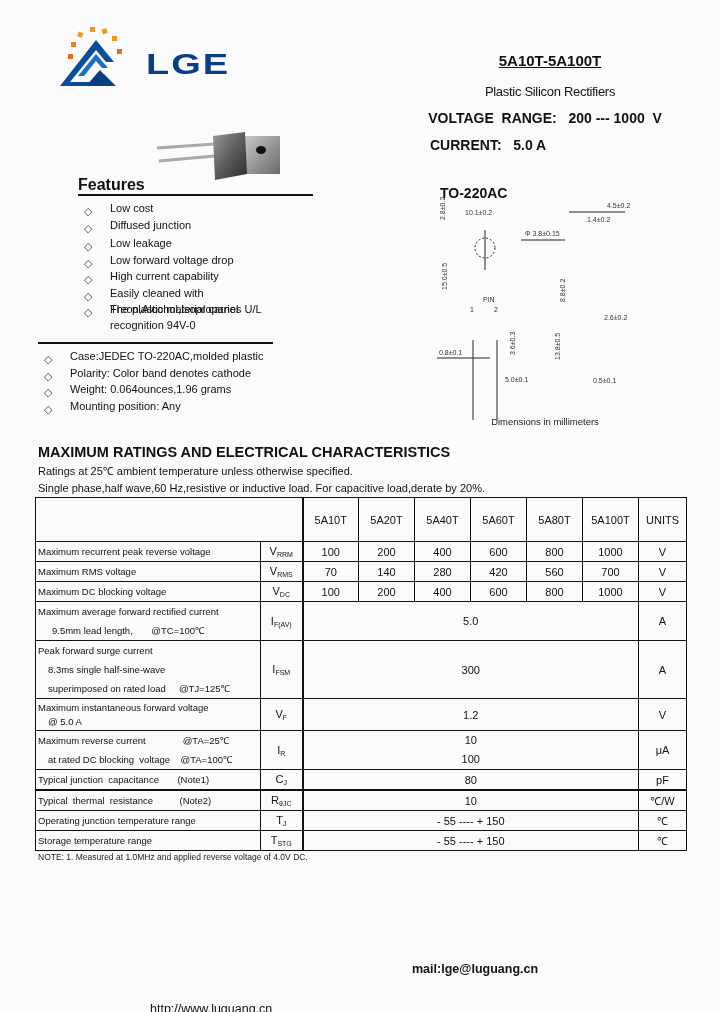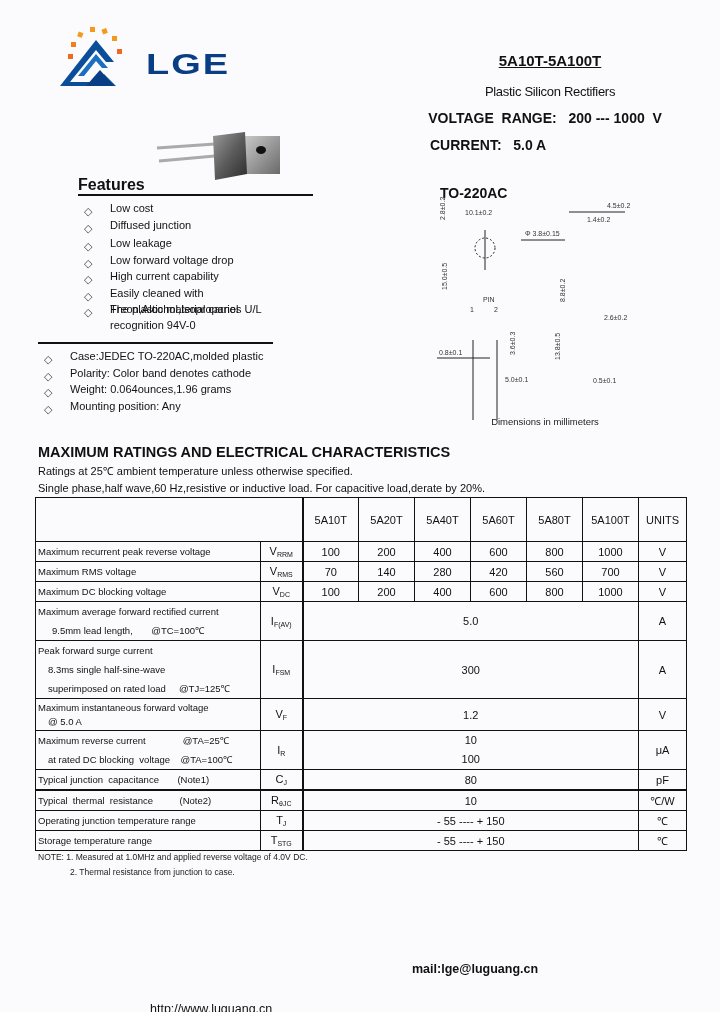--- a/index.html
+++ b/index.html
@@ -287,17 +287,16 @@
     <td class="desc outer-l">Storage temperature range</td>
     <td class="sym thick-r"><span>T</span><sub>STG</sub></td>
     <td colspan="6" class="num">- 55 ---- + 150</td>
     <td class="unit">℃</td>
   </tr>
 </tbody>
   </table>
 
 <div class="abs notes">
   <div>NOTE:  1. Measured at 1.0MHz and applied reverse voltage of 4.0V DC.</div>
-  <div style="padding-left:32px">2. Thermal  resistance  from  junction  to  case.</div>
 </div>
 
 <div class="abs footer-url">http://www.luguang.cn</div>
 <div class="abs footer-mail">mail:lge@luguang.cn</div>
 
 </body></html>

